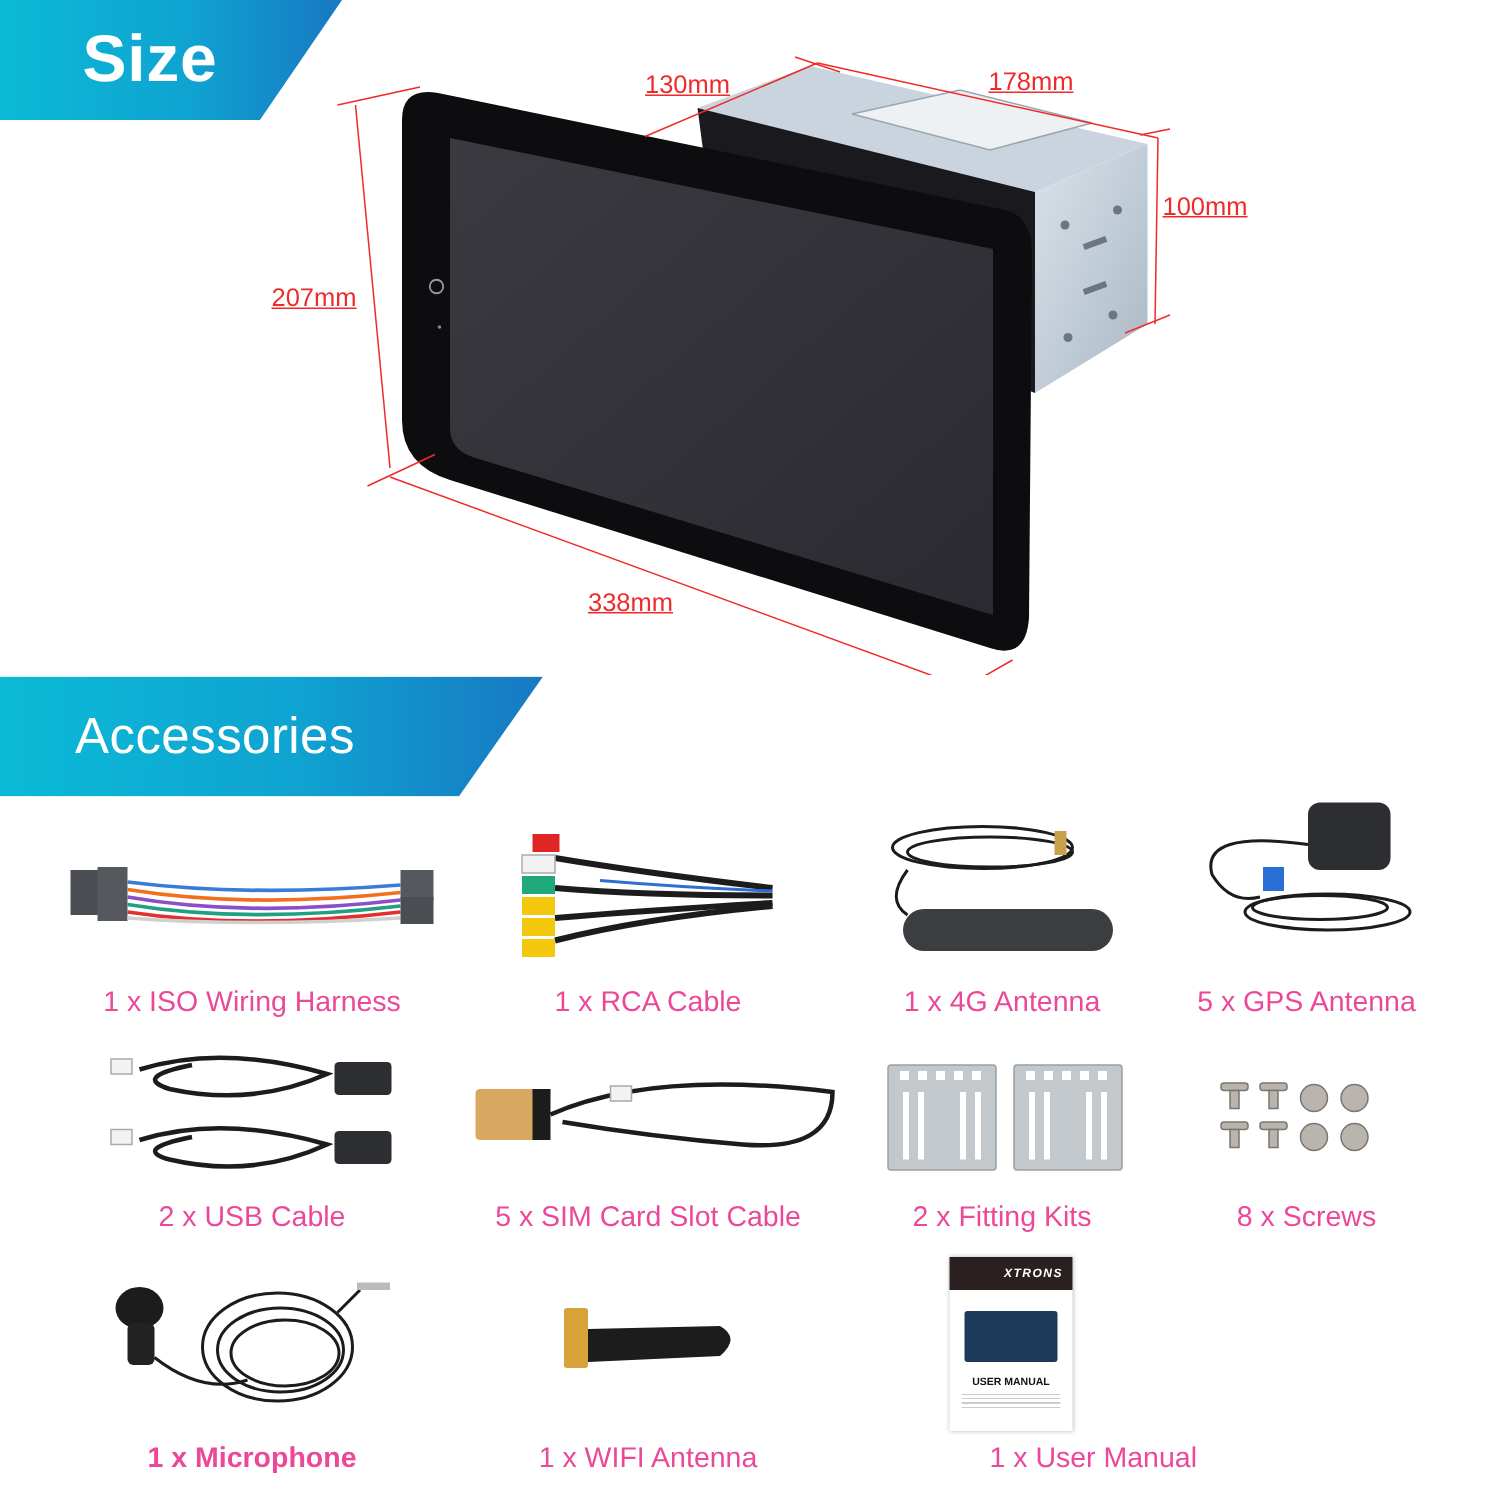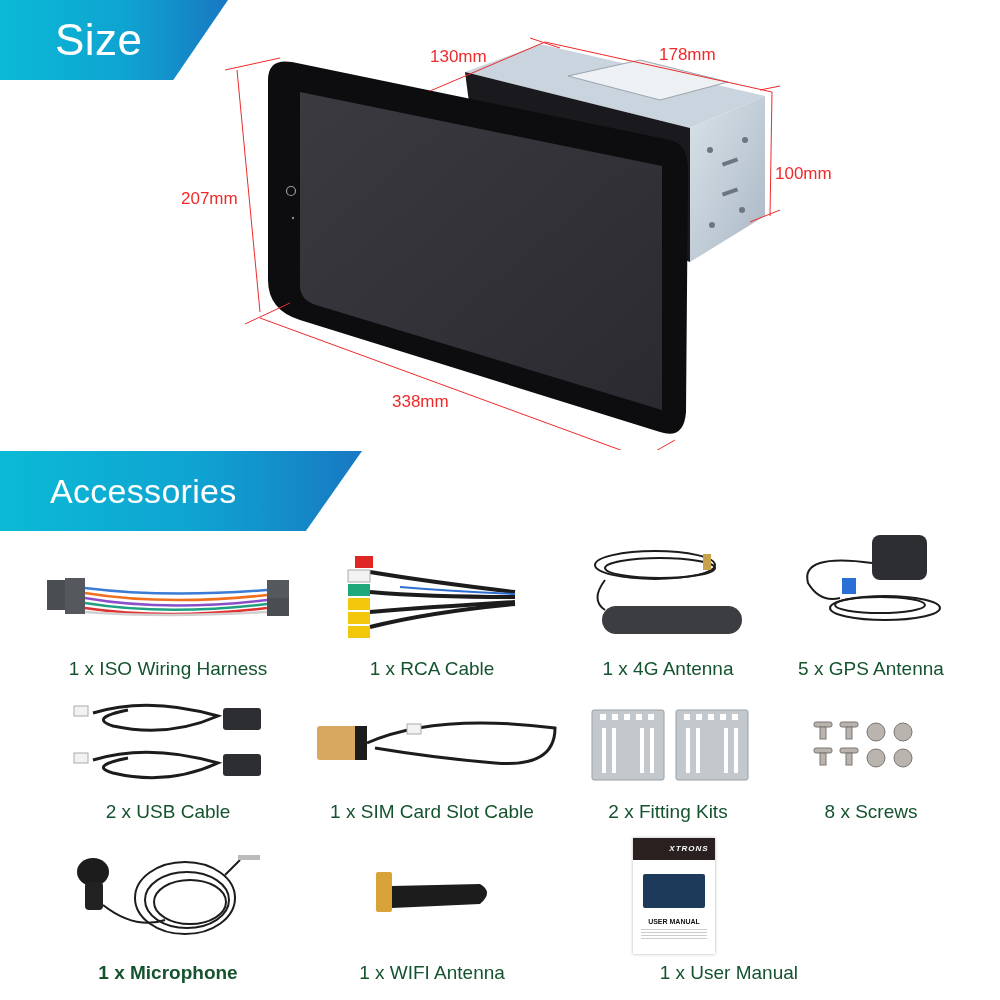--- a/index.html
+++ b/index.html
@@ -5,29 +5,29 @@
   * { box-sizing: border-box; margin: 0; padding: 0; }
   html, body { width: 1000px; height: 1000px; background: #ffffff; overflow: hidden; }
   body { position: relative; font-family: "Liberation Sans", "DejaVu Sans", sans-serif; color: #2b3445; }
 
   .banner {
     position: absolute; left: 0; height: 80px;
     background: linear-gradient(90deg, #0bbad6 0%, #0fa3d1 55%, #1878c2 100%);
     display: flex; align-items: center; color: #fff; font-weight: 500;
   }
   .banner-size { top: 0; width: 228px; clip-path: polygon(0 0, 100% 0, 76% 100%, 0 100%); }
-  .banner-size span { font-size: 44px; margin-left: 55px; letter-spacing: 0.5px; }
+  .banner-size span { font-size: 44px; margin-left: 55px; letter-spacing: 0.5px; font-weight: bold; }
   .banner-acc { top: 451px; width: 362px; clip-path: polygon(0 0, 100% 0, 84.5% 100%, 0 100%); }
   .banner-acc span { font-size: 34px; margin-left: 50px; letter-spacing: 0.3px; }
 
   
   .diagram { position: absolute; left: 0; top: 0; width: 1000px; height: 450px; }
-  .dim-label { position: absolute; color: #ef2a2a; font-size: 17px; white-space: nowrap; }
+  .dim-label { position: absolute; color: #ef2a2a; font-size: 17px; white-space: nowrap; text-decoration: underline; }
   .acc-img { position: absolute; }
-  .acc-label { position: absolute; width: 260px; text-align: center; font-size: 19px; color: #14532d; white-space: nowrap; }
+  .acc-label { position: absolute; width: 260px; text-align: center; font-size: 19px; color: #ec4899; white-space: nowrap; }
 </style>
 </head>
 <body>
 
 <div class="banner banner-size">
   <span>Size</span>
 </div>
 
 <div class="diagram">
   <svg width="1000" height="450" viewBox="0 0 1000 450">
@@ -80,21 +80,21 @@
       <line x1="545" y1="42" x2="772" y2="92"></line>
 
       <line x1="772" y1="92" x2="770" y2="216"></line>
       <line x1="760" y1="90" x2="780" y2="86"></line>
       <line x1="750" y1="222" x2="780" y2="210"></line>
     </g>
   </svg>
 
   <div class="dim-label" style="left:430px;top:47px;">130mm</div>
   <div class="dim-label" style="left:659px;top:45px;">178mm</div>
-  <div class="dim-label" style="left:775px;top:164px;">100mm</div>
+  <div class="dim-label" style="left:775px;top:128px;">100mm</div>
   <div class="dim-label" style="left:181px;top:189px;">207mm</div>
   <div class="dim-label" style="left:392px;top:392px;">338mm</div>
 </div>
 
 <div class="banner banner-acc">
   <span>Accessories</span>
 </div>
 
 <div>
   <svg class="acc-img" style="left:45px;top:568px;" width="250" height="60">
@@ -175,21 +175,21 @@
 
 <div>
   <svg class="acc-img" style="left:315px;top:718px;" width="245" height="60">
     <rect x="2" y="8" width="45" height="34" rx="3" fill="#d9a860"></rect>
     <rect x="40" y="8" width="12" height="34" fill="#1c1c1c"></rect>
     <g stroke="#1c1c1c" stroke-width="3" fill="none">
       <path d="M52,25 Q120,-5 240,10 Q240,50 180,45 Q120,40 60,30"></path>
     </g>
     <rect x="92" y="6" width="14" height="10" fill="#f2f2f2" stroke="#aaa"></rect>
   </svg>
-  <div class="acc-label" style="left:302px;top:801px;">1 x SIM Card Slot Cable</div>
+  <div class="acc-label" style="left:302px;top:801px;">5 x SIM Card Slot Cable</div>
 </div>
 
 <div>
   <svg class="acc-img" style="left:590px;top:708px;" width="170" height="75">
     <g fill="#c3c8cc" stroke="#9aa0a5">
       <rect x="2" y="2" width="72" height="70" rx="2"></rect>
       <rect x="86" y="2" width="72" height="70" rx="2"></rect>
     </g>
     <g fill="#fff">
       <rect x="10" y="6" width="6" height="6"></rect>

